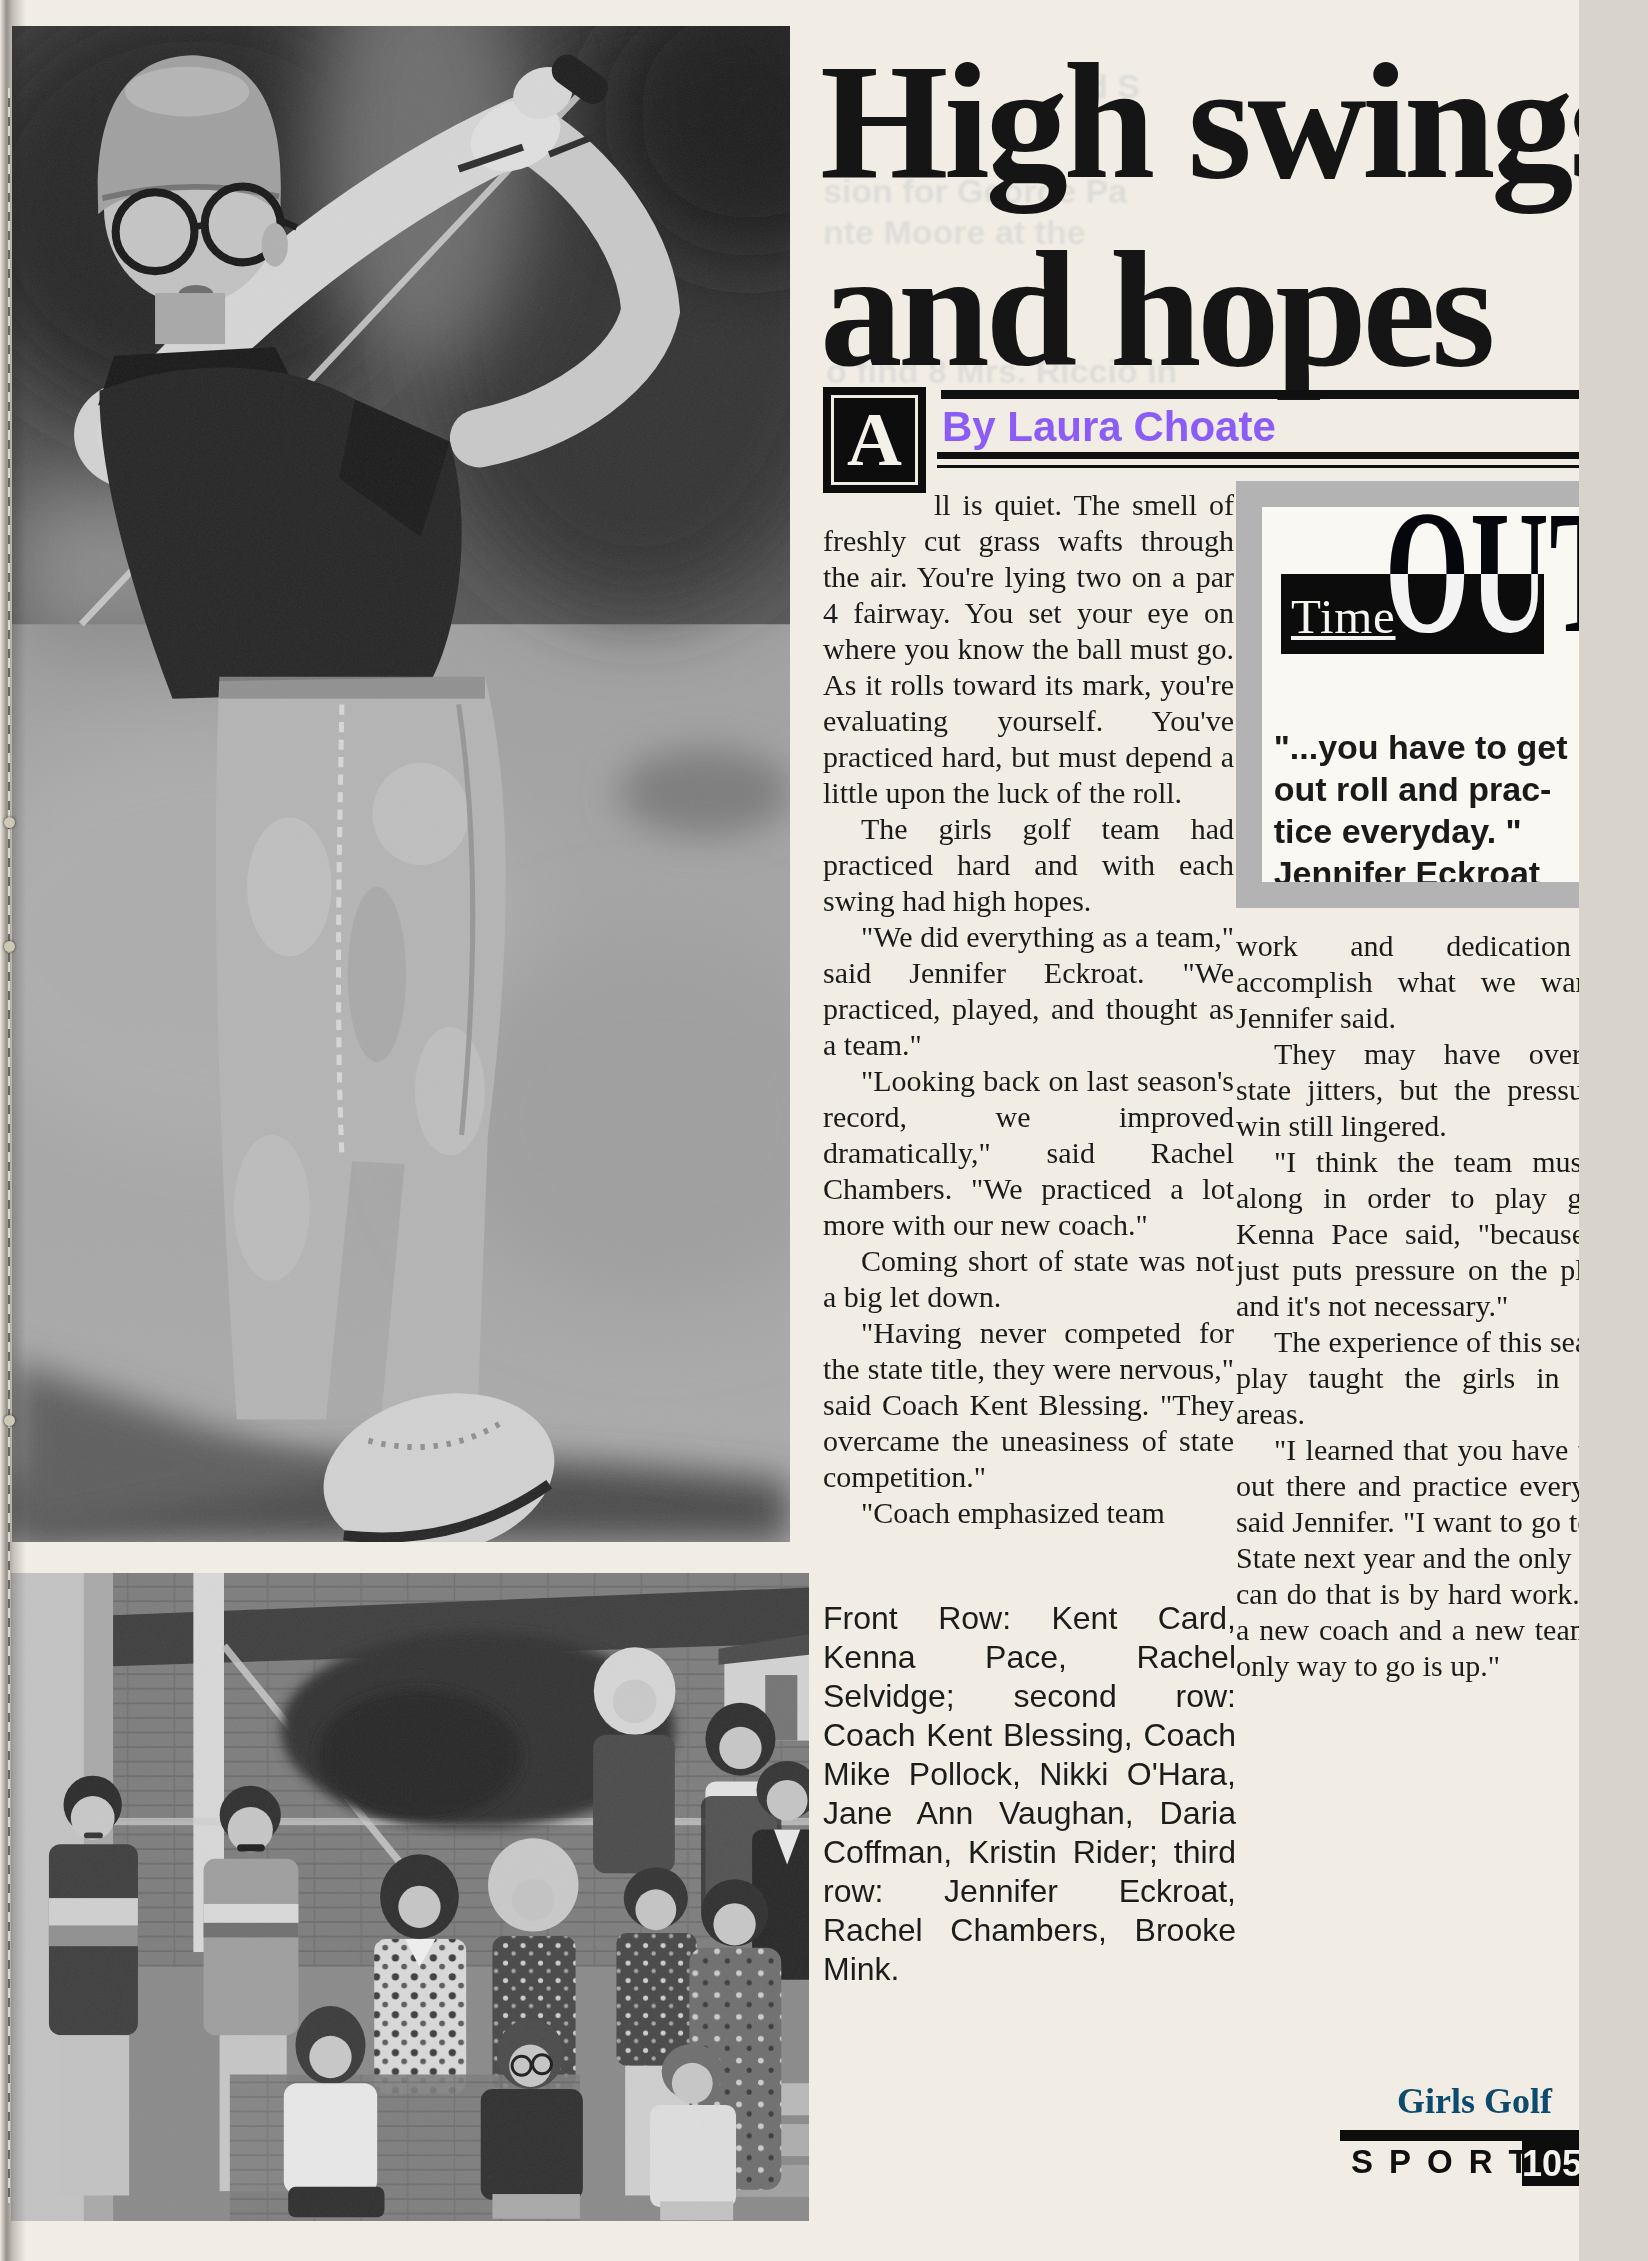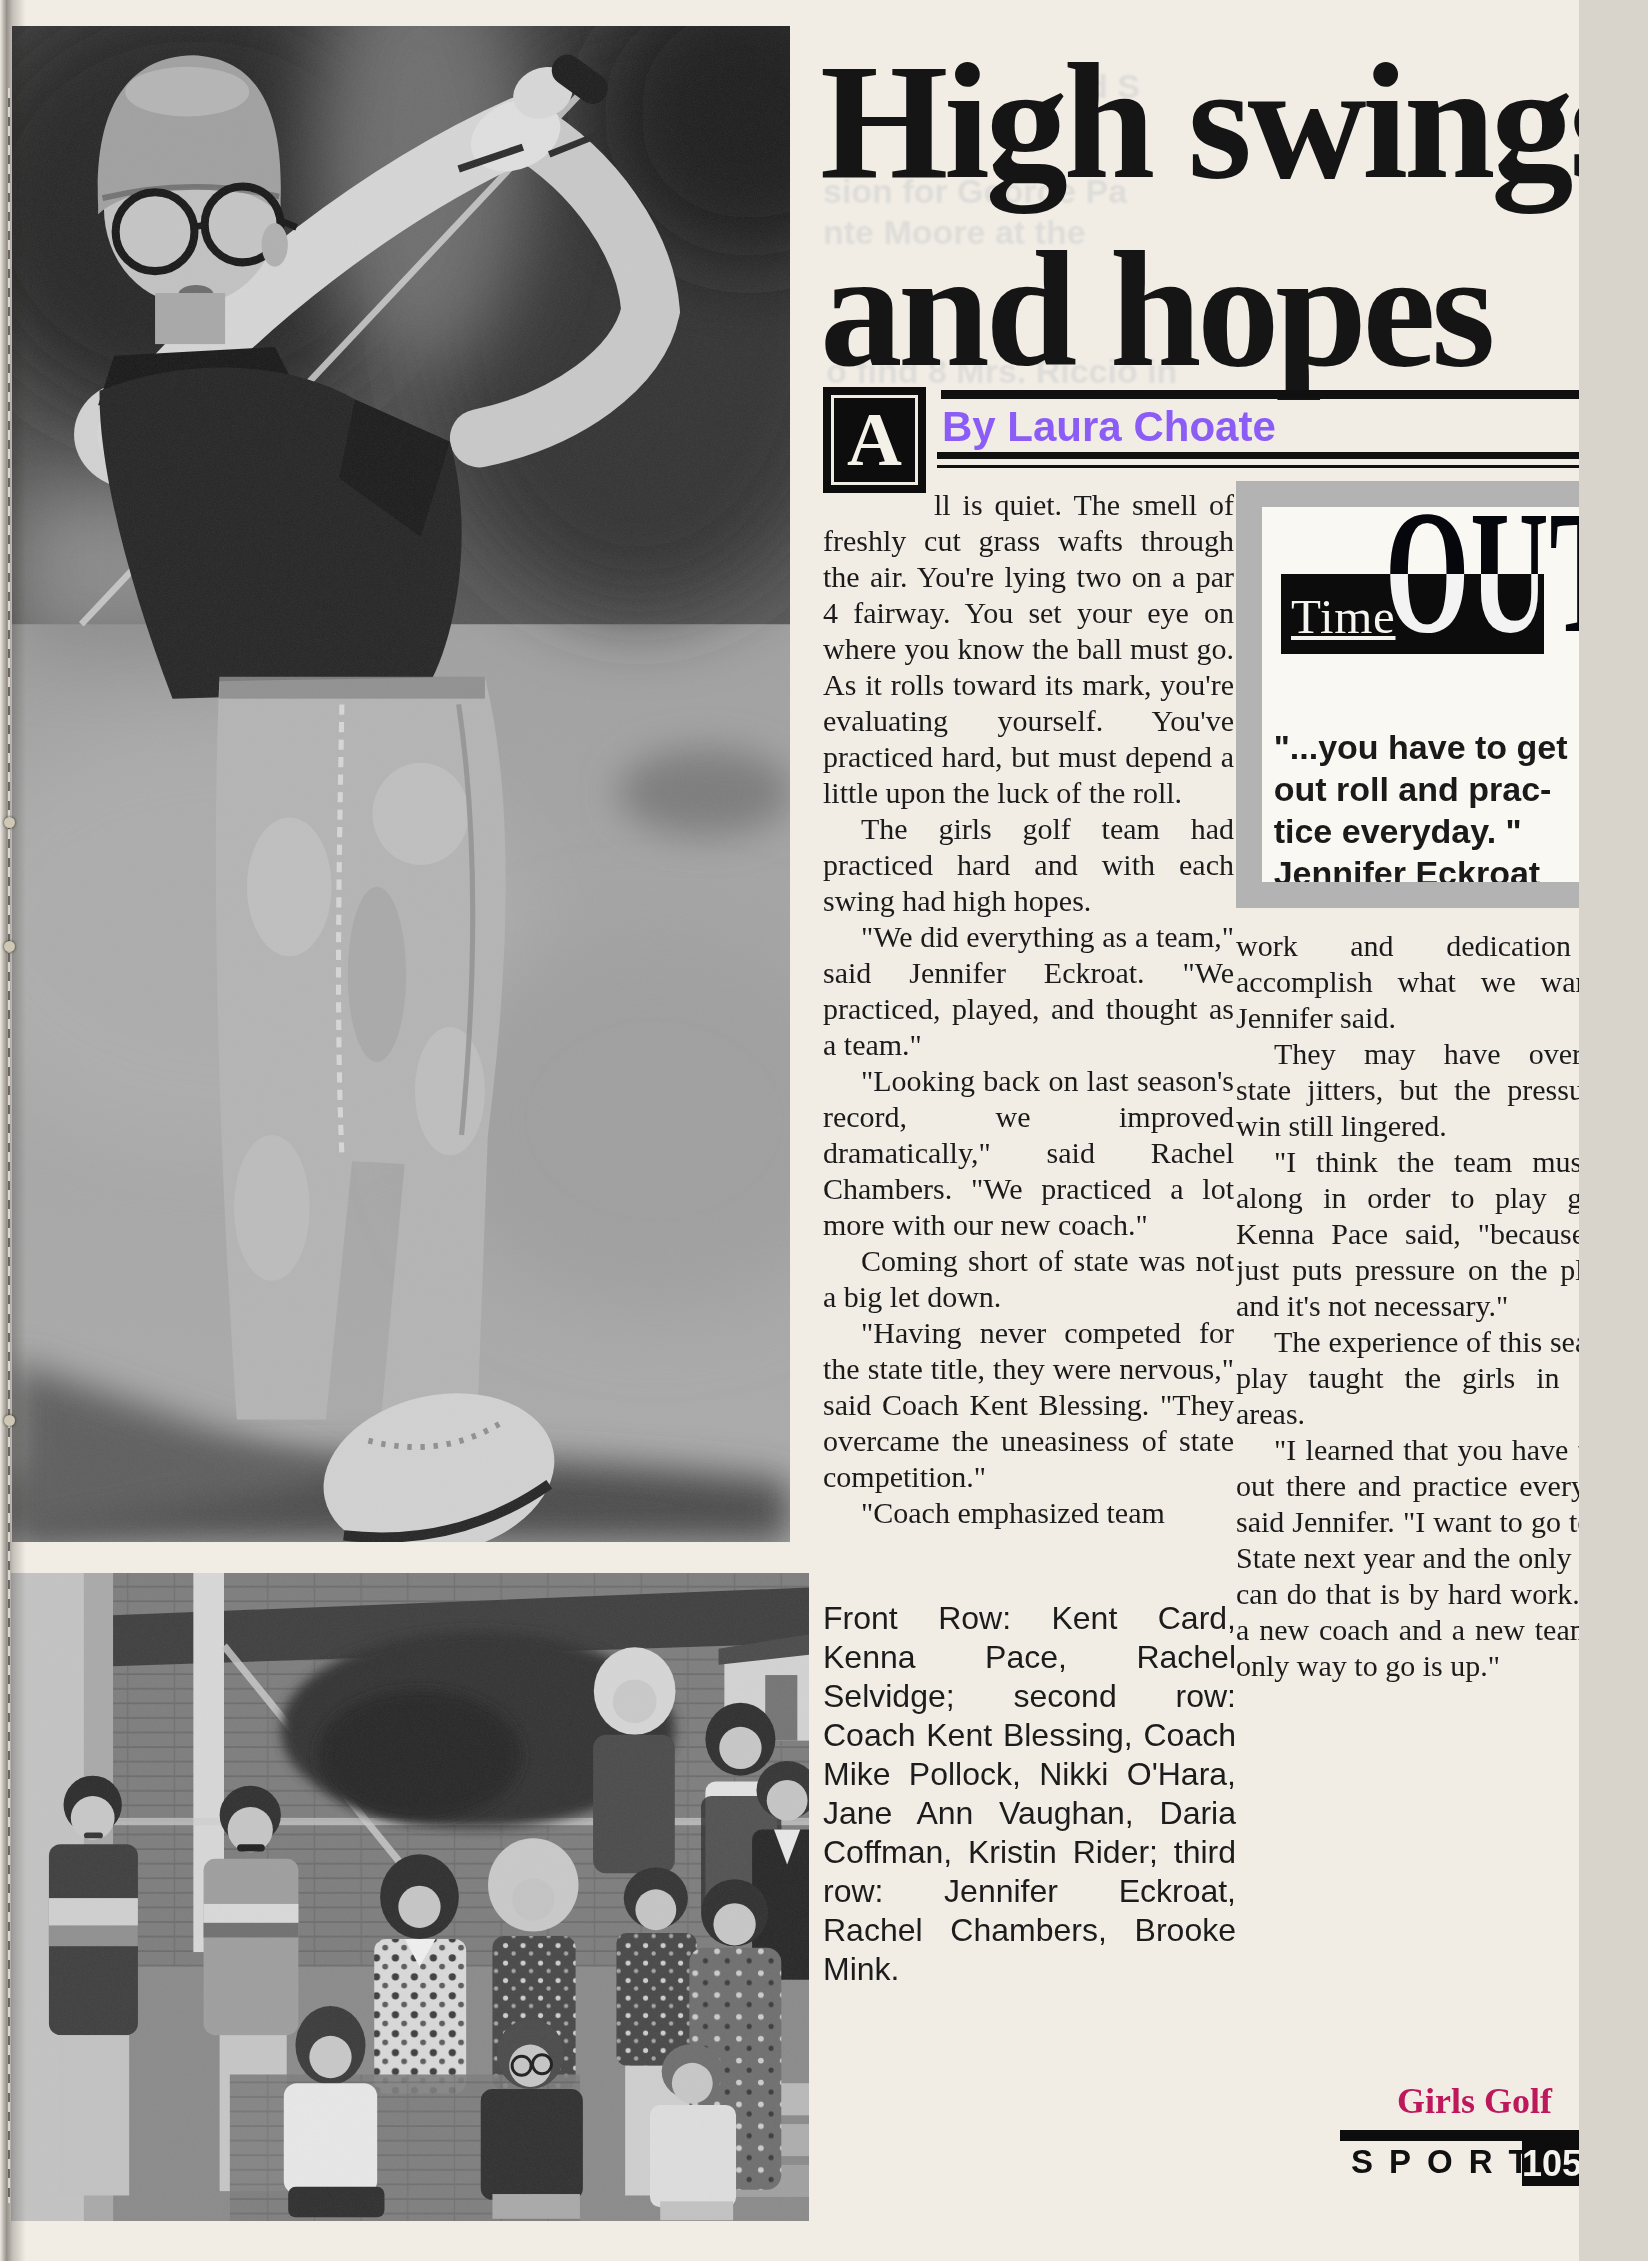--- a/index.html
+++ b/index.html
@@ -58,21 +58,21 @@
     letter-spacing:1.5px;z-index:2;}
   .to-quote{position:absolute;left:11.7px;top:219px;width:306px;z-index:1;
     font-family:"Liberation Sans","DejaVu Sans",sans-serif;font-weight:bold;
     font-size:34px;line-height:42px;color:#1a1a1a;}
   
   .caption{position:absolute;left:823px;top:1599px;width:413px;z-index:2;
     font-family:"Liberation Sans","DejaVu Sans",sans-serif;
     font-size:32px;line-height:39px;text-align:justify;color:#1c1c1c;}
   
   .f-section{position:absolute;right:27px;top:2080px;z-index:2;
-    font-weight:bold;font-size:36px;color:#be185d;}
+    font-weight:bold;font-size:36px;color:#0c4a6e;}
   .f-bar{position:absolute;left:1340px;top:2130px;width:283px;height:11px;background:#0d0d0d;z-index:2;}
   .f-bar::after{content:"";position:absolute;right:0;top:-6.6px;width:7.3px;height:6.6px;background:#0d0d0d;}
   .f-sports{position:absolute;left:1351px;top:2143px;z-index:2;
     font-family:"Liberation Sans","DejaVu Sans",sans-serif;font-weight:bold;
     font-size:33px;letter-spacing:16px;color:#101010;}
   .f-pagebox{position:absolute;left:1522px;top:2141px;width:101px;height:45px;background:#0d0d0d;z-index:3;
     display:flex;align-items:center;justify-content:flex-start;}
   .f-pagenum{font-family:"Liberation Sans","DejaVu Sans",sans-serif;font-weight:bold;
     font-size:36px;color:#f4f2ec;}
 </style>

